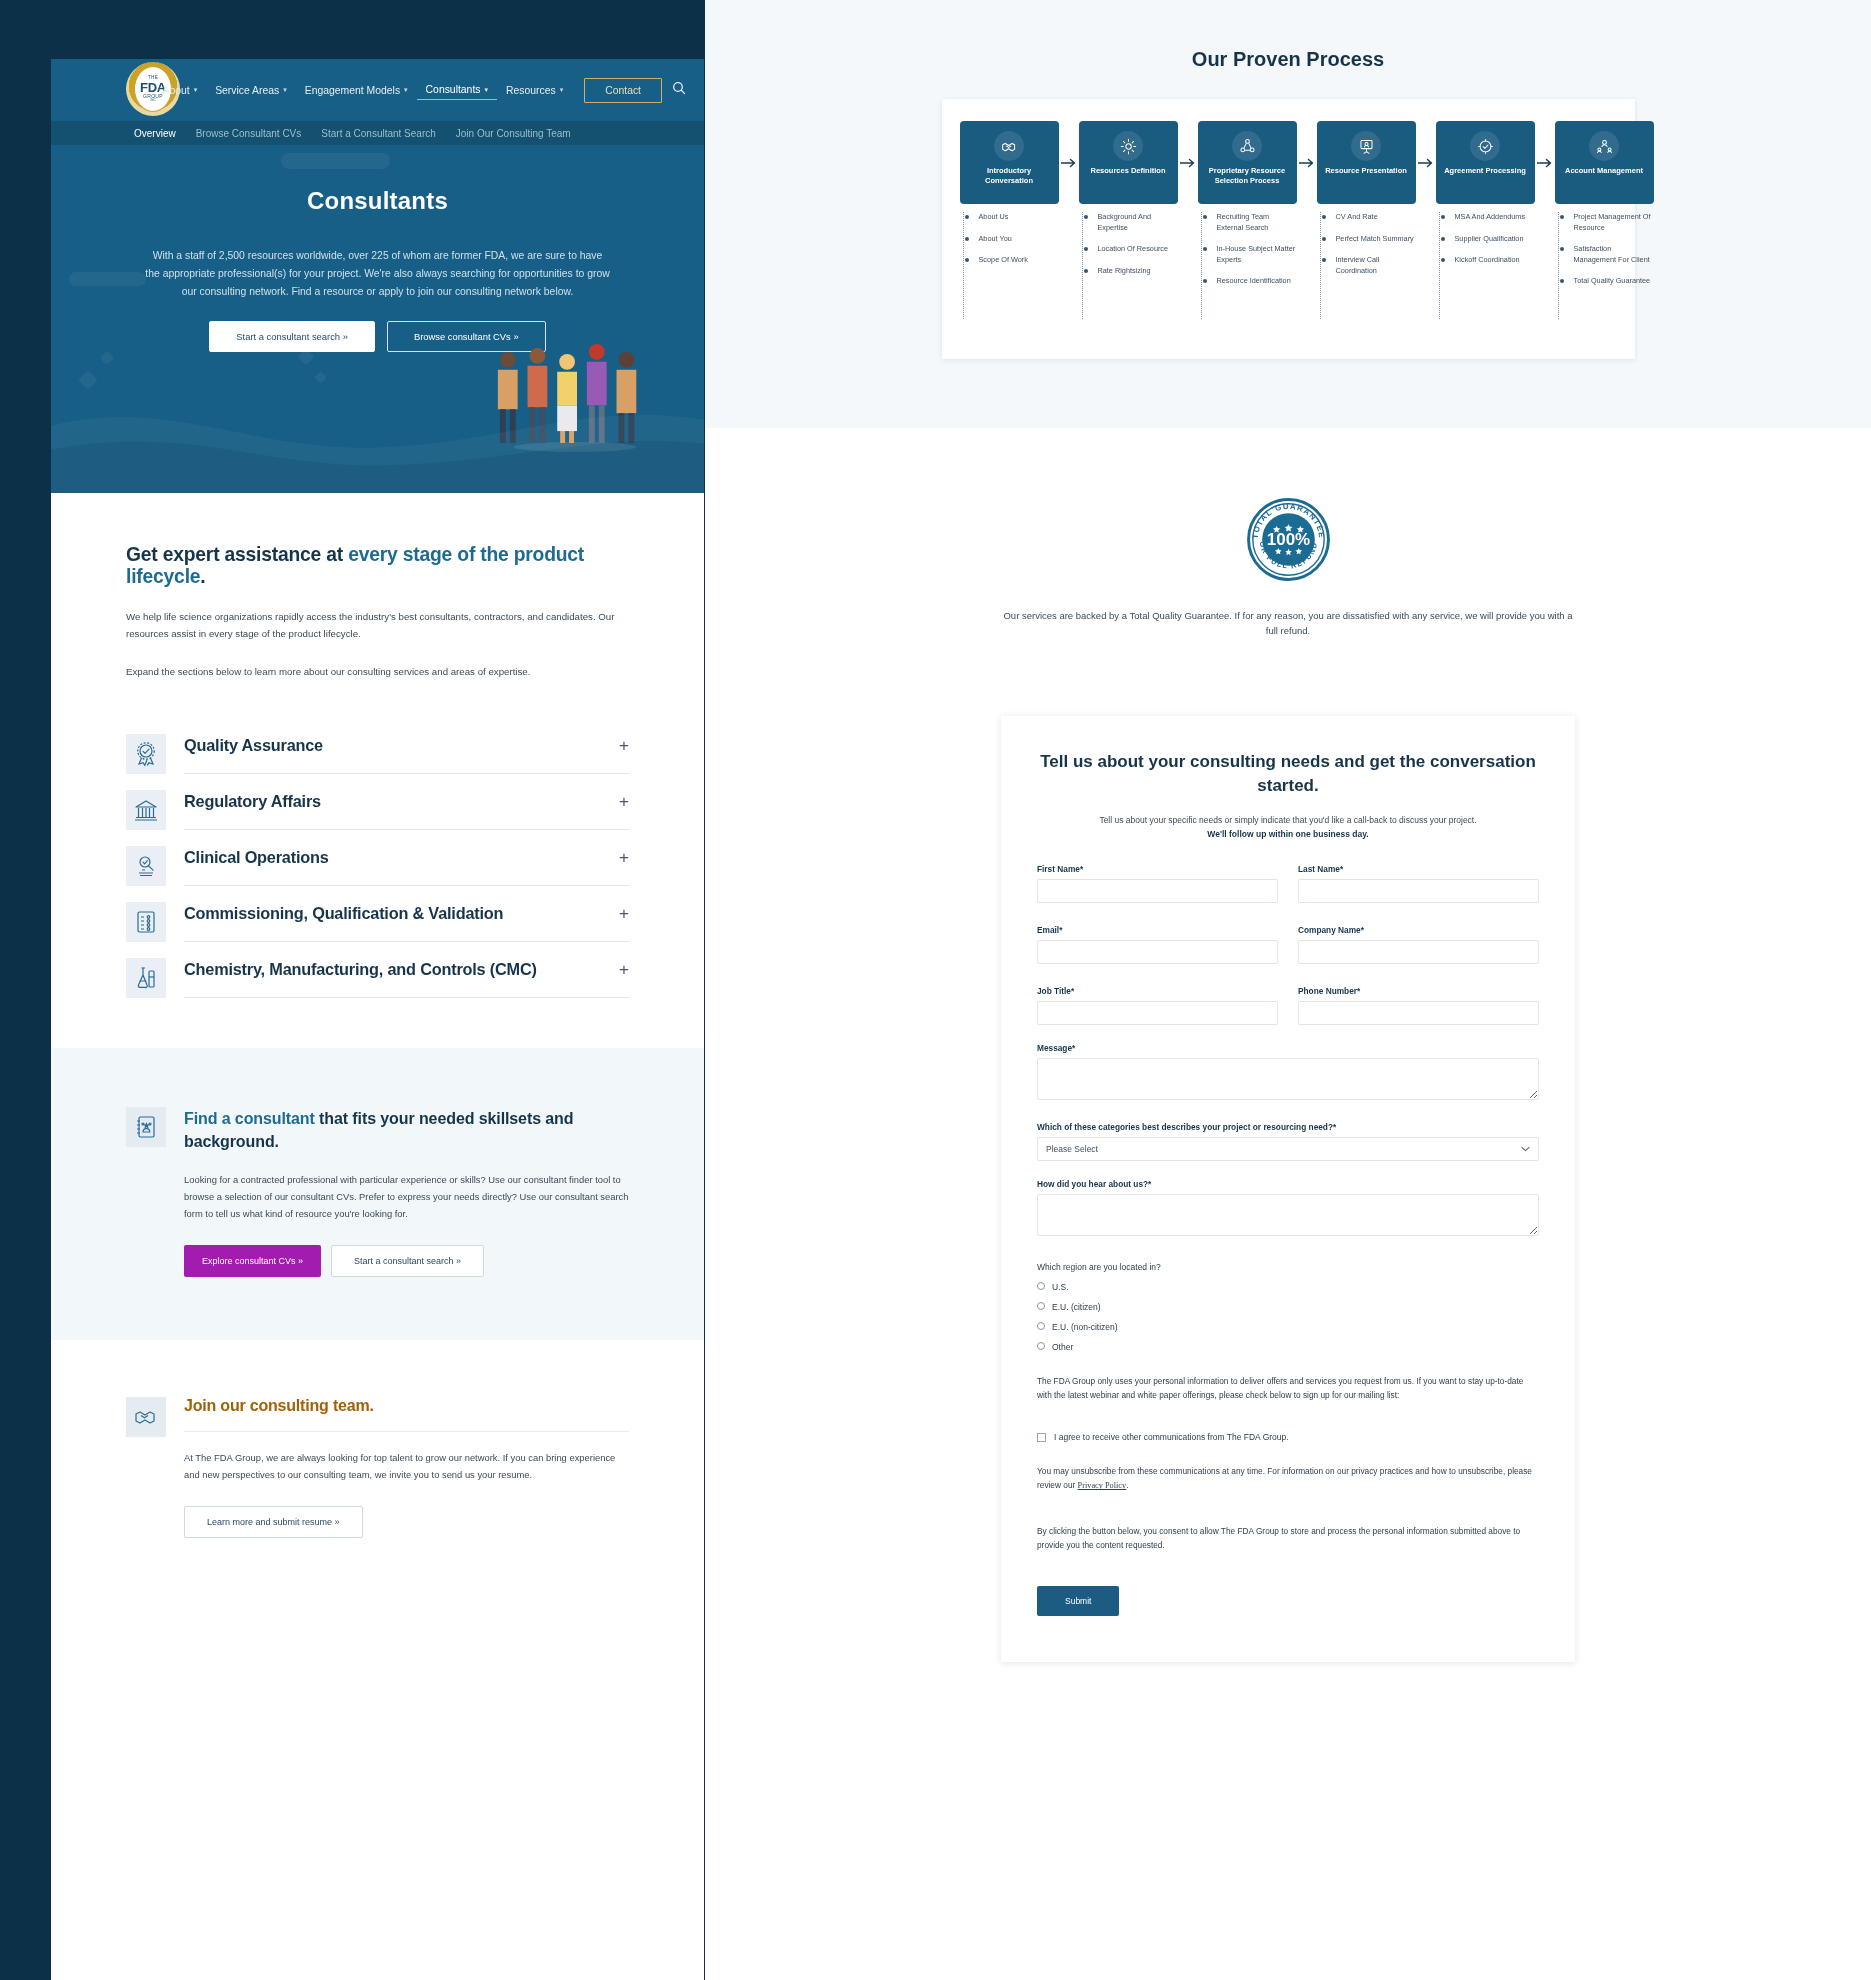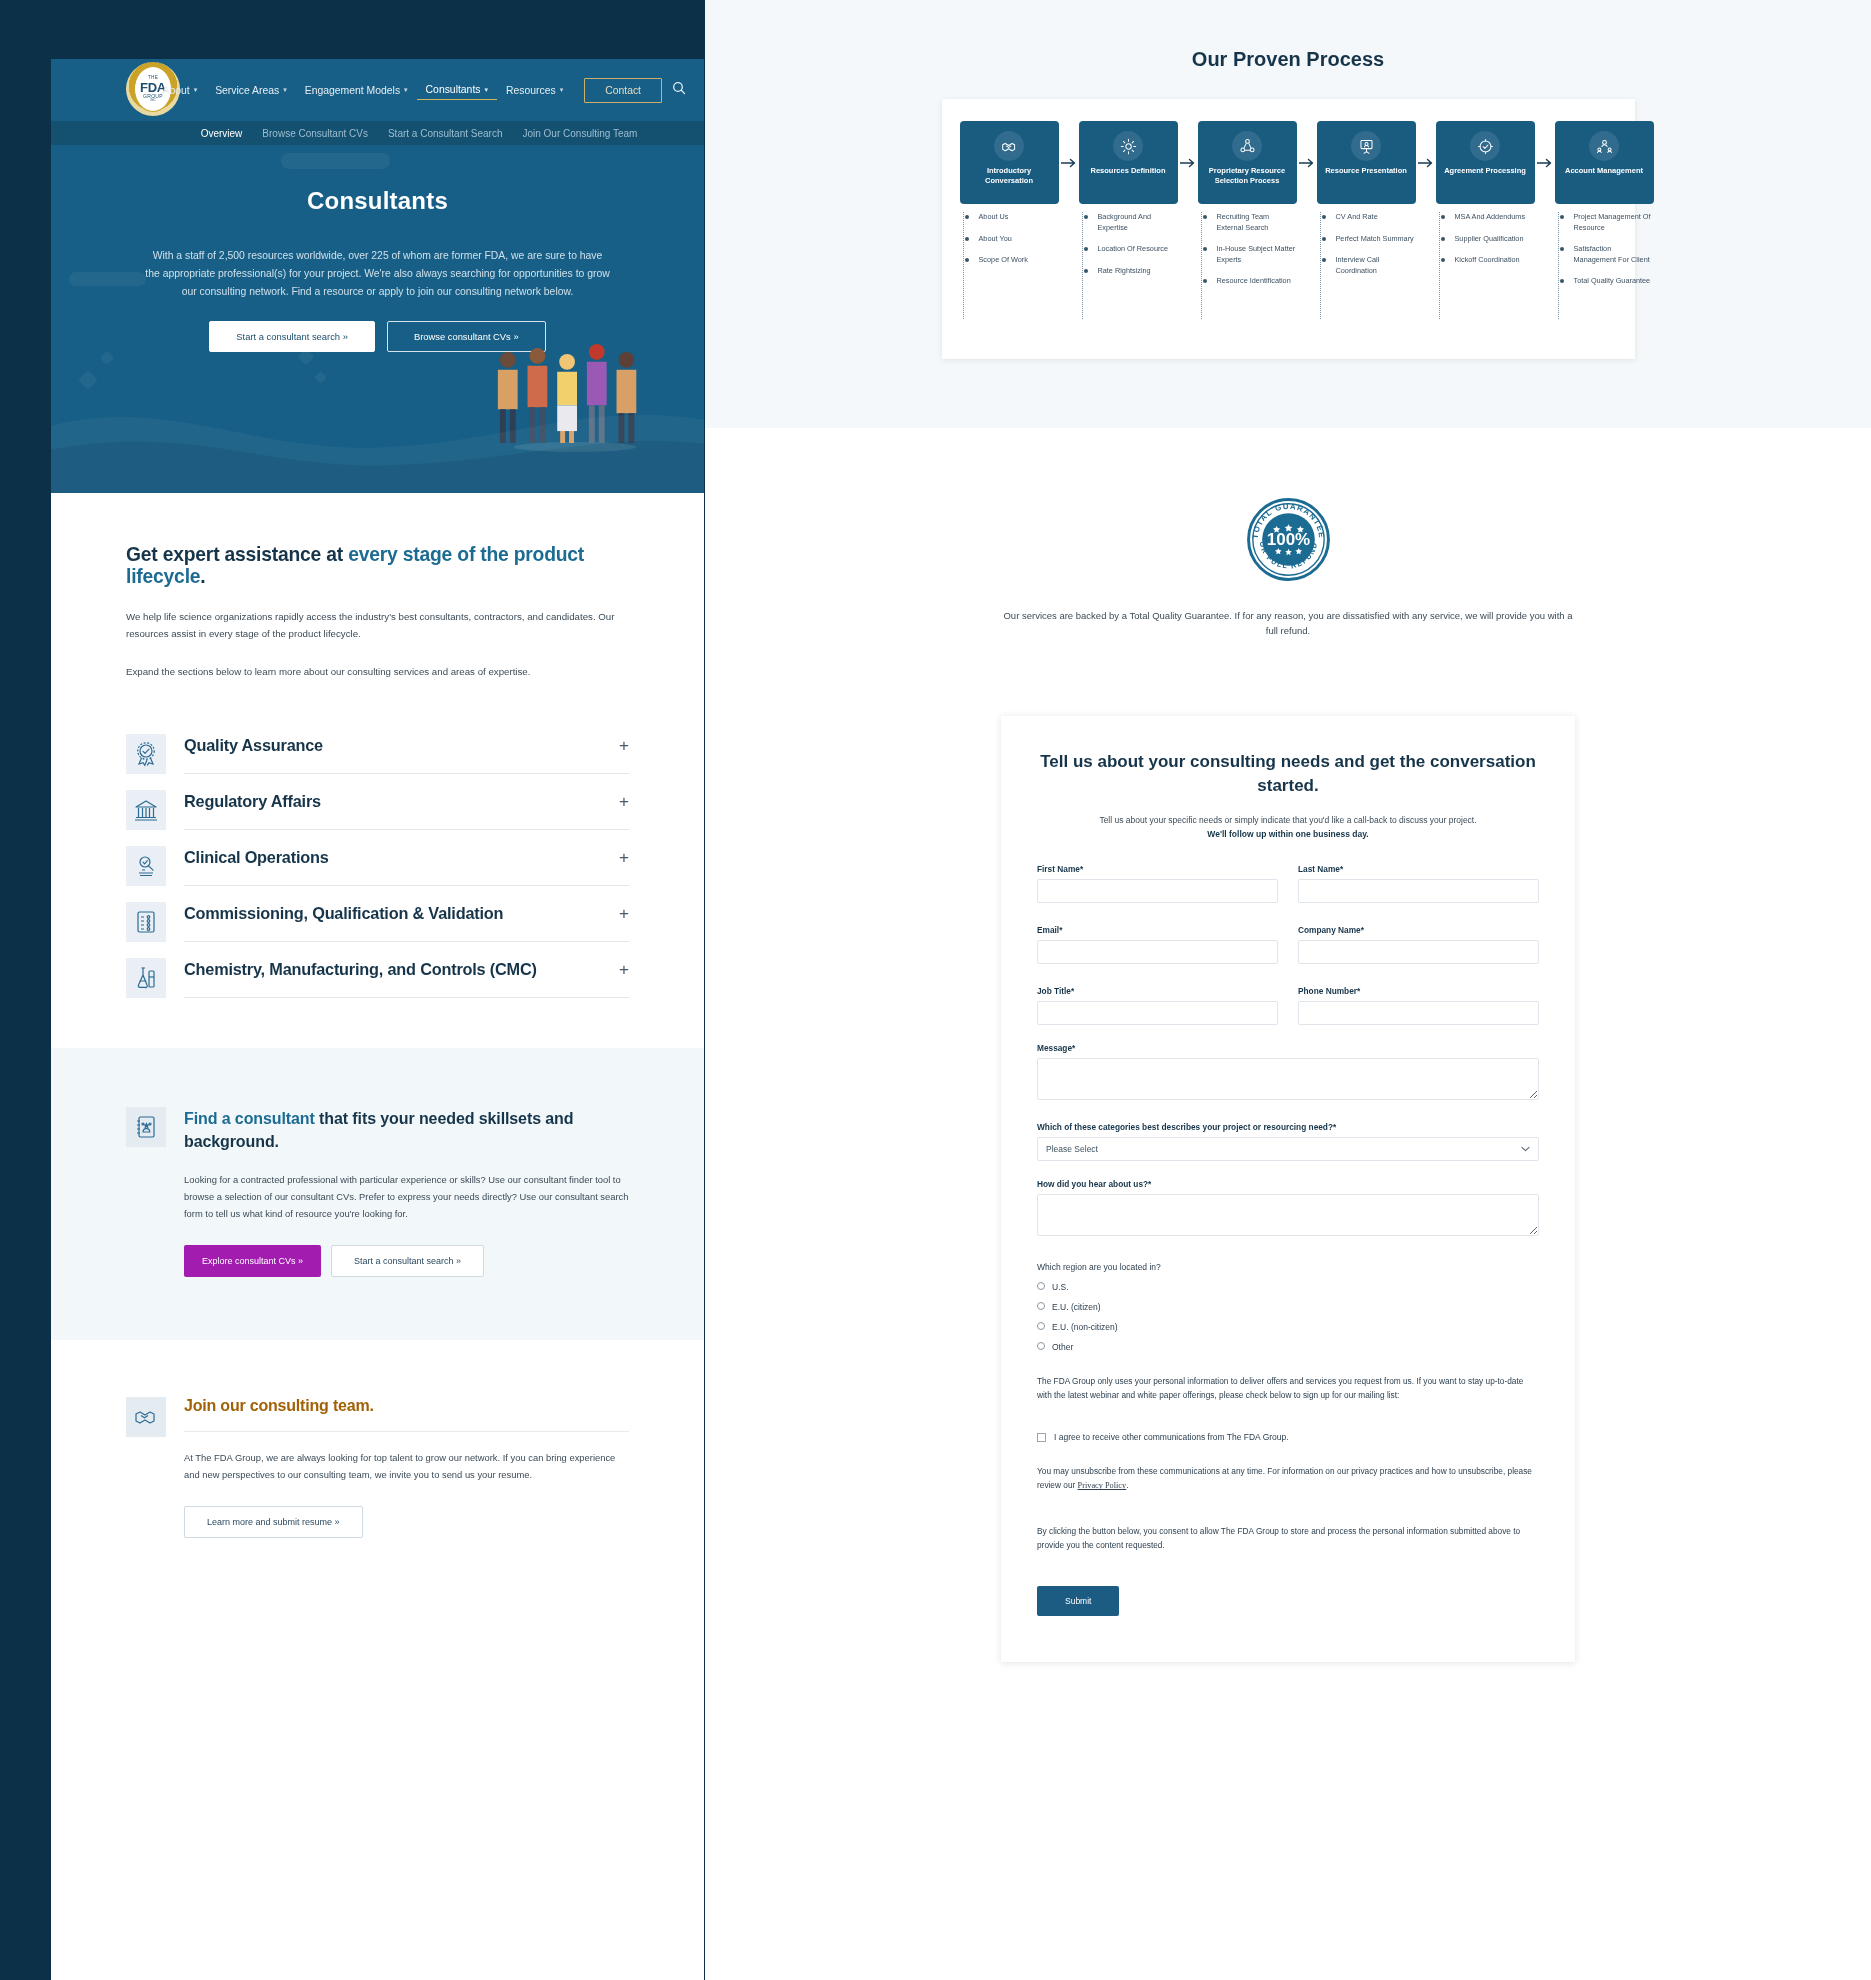--- a/index.html
+++ b/index.html
@@ -45,21 +45,21 @@
   .nav a.active { border-bottom: 1.5px solid #d6b45c; color: #fff; }
   .caret { font-size: 7px; opacity: .85; }
   .contact-btn {
     border: 1px solid #cbb06a; color: #e9dfbf !important; font-size: 10px;
     padding: 6px 20px !important; margin-left: 12px; border-radius: 1px;
   }
   .search-ico { margin-left: 10px; margin-right: 8px; }
 
   .subnav {
     background: #14506f; height: 24px; display: flex; align-items: center;
-    padding-left: 83px; gap: 20px; justify-content: center;
+    padding-left: 83px; gap: 20px;
   }
   .subnav span { font-size: 10px; color: #9dbdd1; white-space: nowrap; }
   .subnav span.active { color: #ffffff; }
 
   
   .hero {
     position: relative; background: #175f86; height: 348px; overflow: hidden;
   }
   .cloud { position: absolute; background: rgba(255,255,255,.055); border-radius: 30px; }
   .hero-title {

